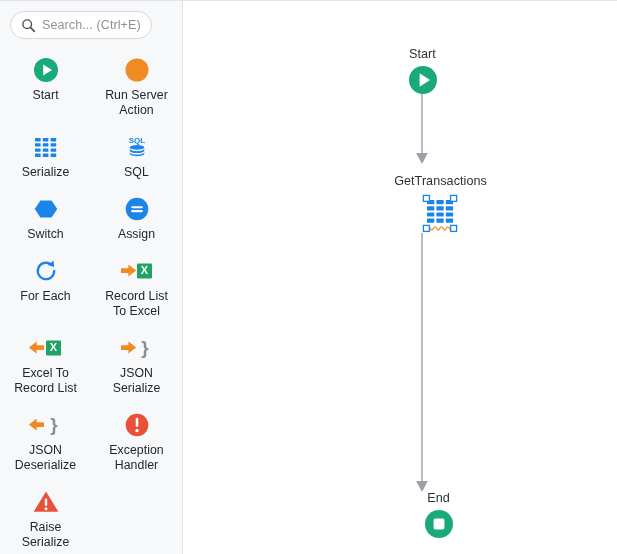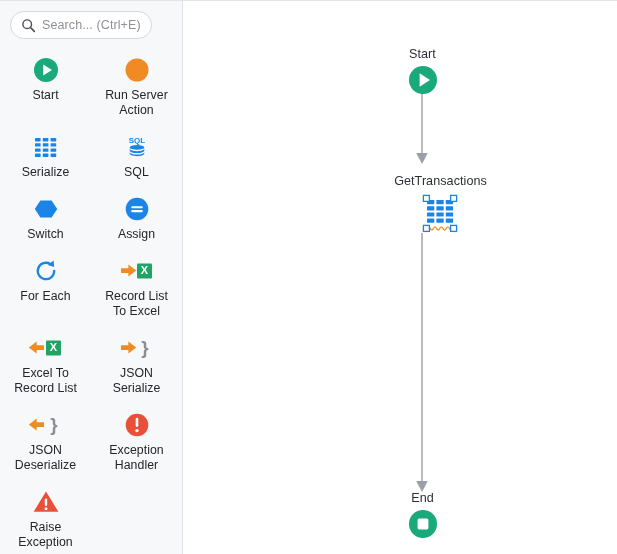--- a/index.html
+++ b/index.html
@@ -319,21 +319,21 @@
 
       <div class="tool">
         <span class="tool-icon">
           <svg width="28" height="26" viewBox="0 0 28 26">
             <path d="M14 2.6 L26.4 22.8 L1.6 22.8 Z" fill="#e8503a"></path>
             <rect x="12.8" y="9.4" width="2.4" height="7.6" rx="1.2" fill="#ffffff"></rect>
             <circle cx="14" cy="19.8" r="1.5" fill="#ffffff"></circle>
           </svg>
         </span>
         <span class="tool-label">Raise
-Exception</span>
+Serialize</span>
       </div>
 
     </div>
   </div>
 
   <div class="canvas">
 
     <div class="connector" style="left:232px; top:90px;">
       <svg width="14" height="78" viewBox="0 0 14 78">
         <line x1="7" y1="0" x2="7" y2="64" stroke="#9aa0a6" stroke-width="1.4"></line>
@@ -383,21 +383,21 @@
           <g fill="#ffffff" stroke="#1b84e7" stroke-width="1.3">
             <rect x="6.4" y="3.4" width="6" height="6"></rect>
             <rect x="33.6" y="3.4" width="6" height="6"></rect>
             <rect x="6.4" y="33.4" width="6" height="6"></rect>
             <rect x="33.6" y="33.4" width="6" height="6"></rect>
           </g>
         </svg>
       </span>
     </div>
 
-    <div class="node" style="left:203px; top:490px; width:73px;">
+    <div class="node" style="left:219px; top:490px; width:73px;">
       <span class="node-label">End</span>
       <span class="node-art">
         <svg width="30" height="30" viewBox="0 0 30 30">
           <circle cx="15" cy="15" r="14" fill="#1aa97b"></circle>
           <rect x="9.6" y="9.6" width="10.8" height="10.8" rx="1.6" fill="#ffffff"></rect>
         </svg>
       </span>
     </div>
 
   </div>

